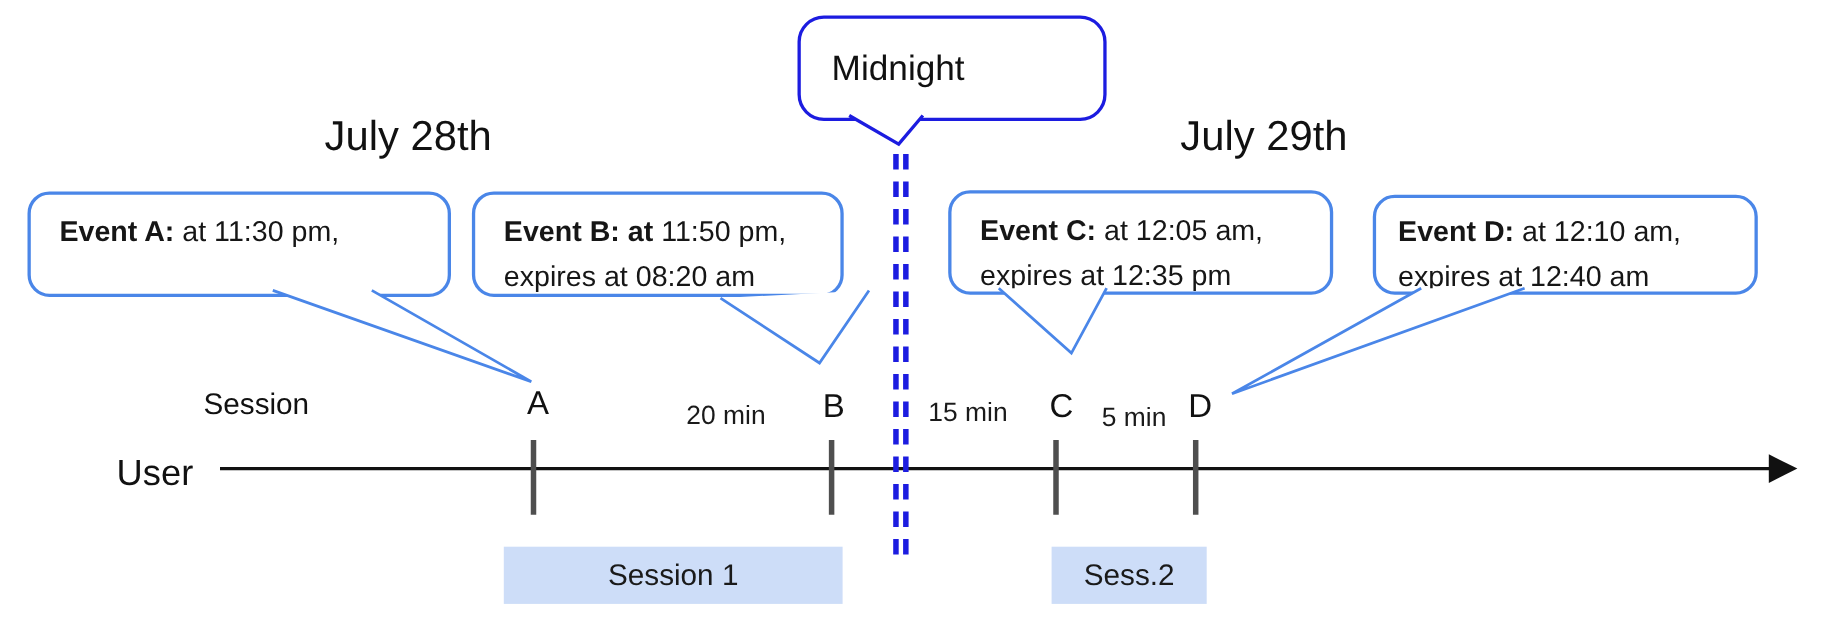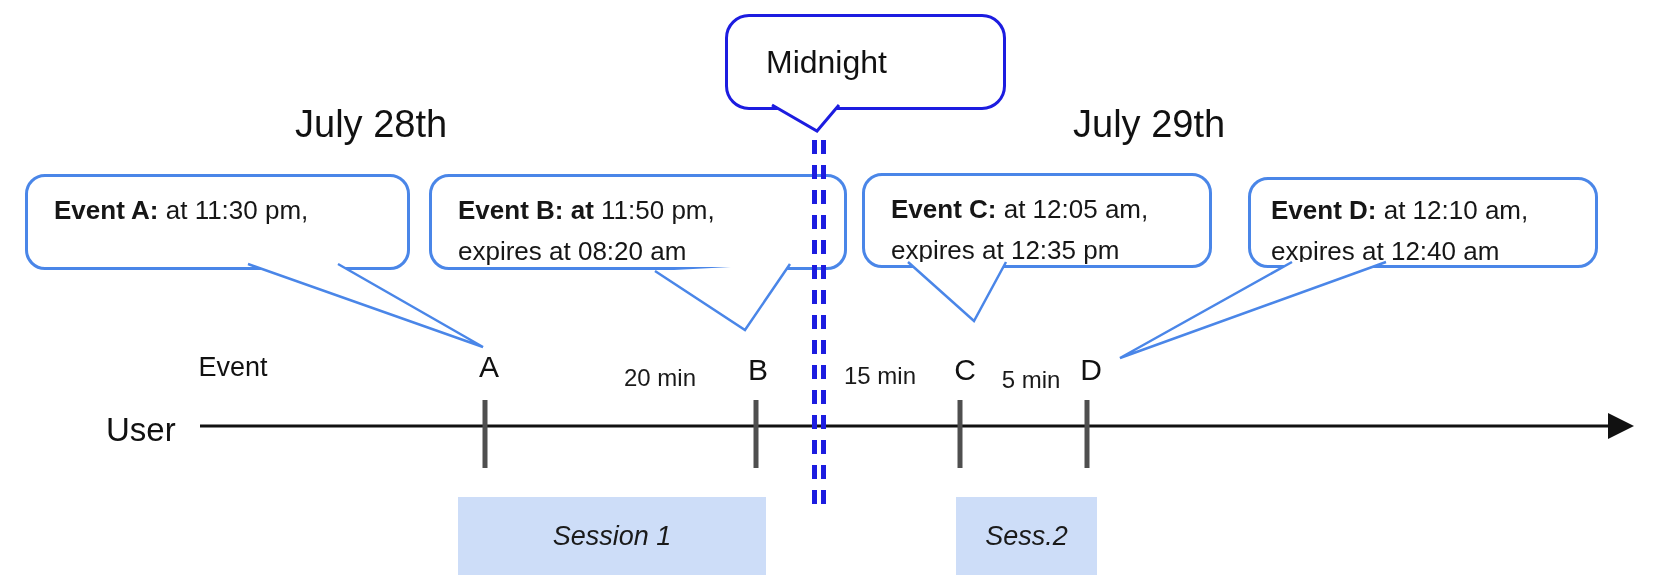--- a/index.html
+++ b/index.html
@@ -15,27 +15,27 @@
   }
   .callout .txt{
     padding:13px 0 0 26px;font-size:26px;line-height:41px;color:#161616;
   }
   .callout .txt b{font-weight:bold;}
   .midnight{
     position:absolute;left:725px;top:14px;width:281px;height:96px;background:#fff;
     border:3px solid var(--midblue,#1c1ce0);border-radius:24px;box-sizing:border-box;
     display:flex;align-items:center;z-index:1;
   }
-  .midnight span{padding-left:28px;font-size:32px;color:#111;margin-left:10px;}
+  .midnight span{padding-left:28px;font-size:32px;color:#111;}
   .small-label{font-size:24px;text-align:center;width:120px;z-index:2;color:#1a1a1a;}
   .tick-label{font-size:30px;text-align:center;width:50px;z-index:2;color:#111;}
   .session{
-    position:absolute;top:497px;height:78px;background:var(--sessfill,#cdddf8);
+    position:absolute;top:497px;height:52px;background:var(--sessfill,#cdddf8);
     display:flex;align-items:center;justify-content:center;
-    font-size:27px;color:#1a1a1a;z-index:1;font-style:italic;
+    font-size:27px;color:#1a1a1a;z-index:1;
   }
   #overlay{position:absolute;left:0;top:0;z-index:6;pointer-events:none;}
   .axis-label{font-size:33px;z-index:2;color:#111;}
   .events-label{font-size:27px;z-index:2;width:110px;text-align:center;color:#111;}
 </style>
 </head>
 <body>
 
 <div class="stage">
 
@@ -45,42 +45,42 @@
   <div class="midnight">
     <span>Midnight</span>
   </div>
 
   <div class="callout" style="left:25px;top:174px;width:385px;height:96px;">
     <div class="txt">
       <b>Event A:</b><span> at 11:30 pm,</span><br>
     </div>
   </div>
 
-  <div class="callout" style="left:429px;top:174px;width:418px;height:96px;">
+  <div class="callout" style="left:429px;top:174px;width:338px;height:96px;">
     <div class="txt">
       <b>Event B: at</b><span> 11:50 pm,</span><br>
       <span>expires at 08:20 am</span>
     </div>
   </div>
 
   <div class="callout" style="left:862px;top:173px;width:350px;height:95px;">
     <div class="txt">
       <b>Event C:</b><span> at 12:05 am,</span><br>
       <span>expires at 12:35 pm</span>
     </div>
   </div>
 
   <div class="callout" style="left:1248px;top:177px;width:350px;height:91px;">
     <div class="txt" style="padding-top:10px;padding-left:20px;">
       <b>Event D:</b><span> at 12:10 am,</span><br>
       <span>expires at 12:40 am</span>
     </div>
   </div>
 
-  <div class="abs events-label" style="left:178px;top:352px;">Event</div>
+  <div class="abs events-label" style="left:178px;top:352px;">Session</div>
   <div class="abs axis-label" style="left:106px;top:411px;">User</div>
 
   <div class="abs tick-label" style="left:464px;top:350px;">A</div>
   <div class="abs tick-label" style="left:733px;top:353px;">B</div>
   <div class="abs tick-label" style="left:940px;top:353px;">C</div>
   <div class="abs tick-label" style="left:1066px;top:353px;">D</div>
 
   <div class="abs small-label" style="left:600px;top:364px;">20 min</div>
   <div class="abs small-label" style="left:820px;top:362px;">15 min</div>
   <div class="abs small-label" style="left:971px;top:366px;">5 min</div>

